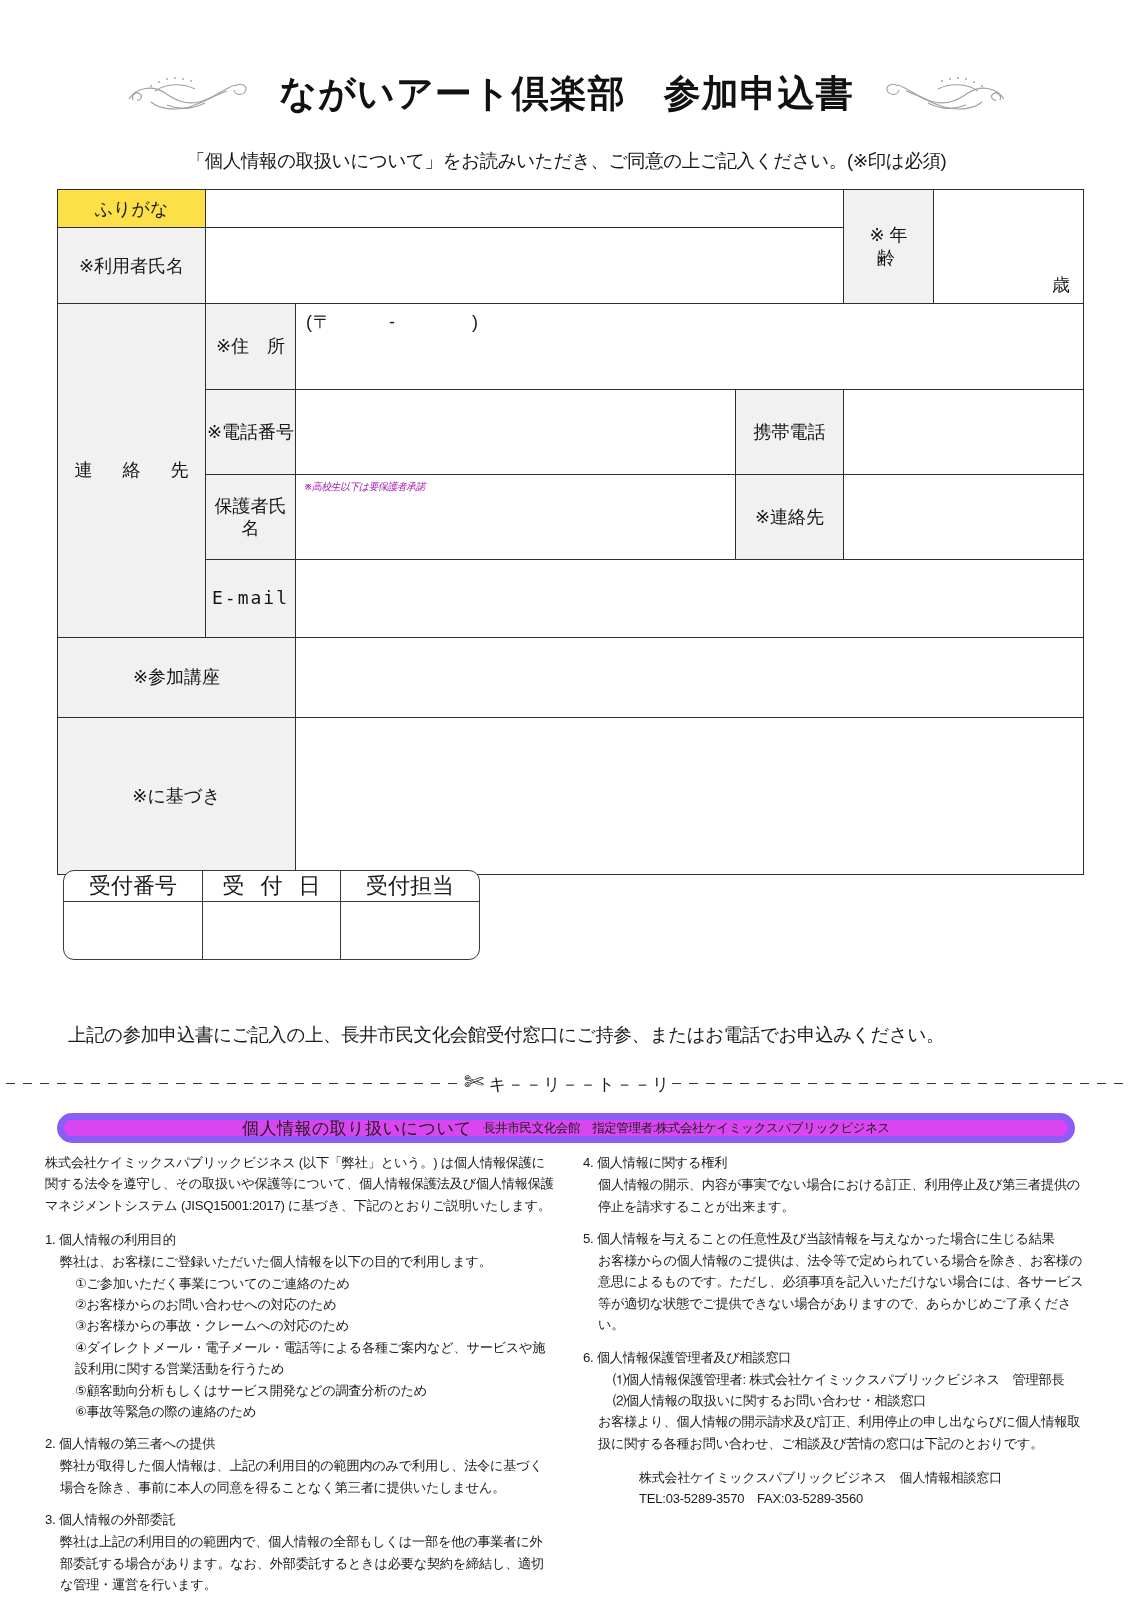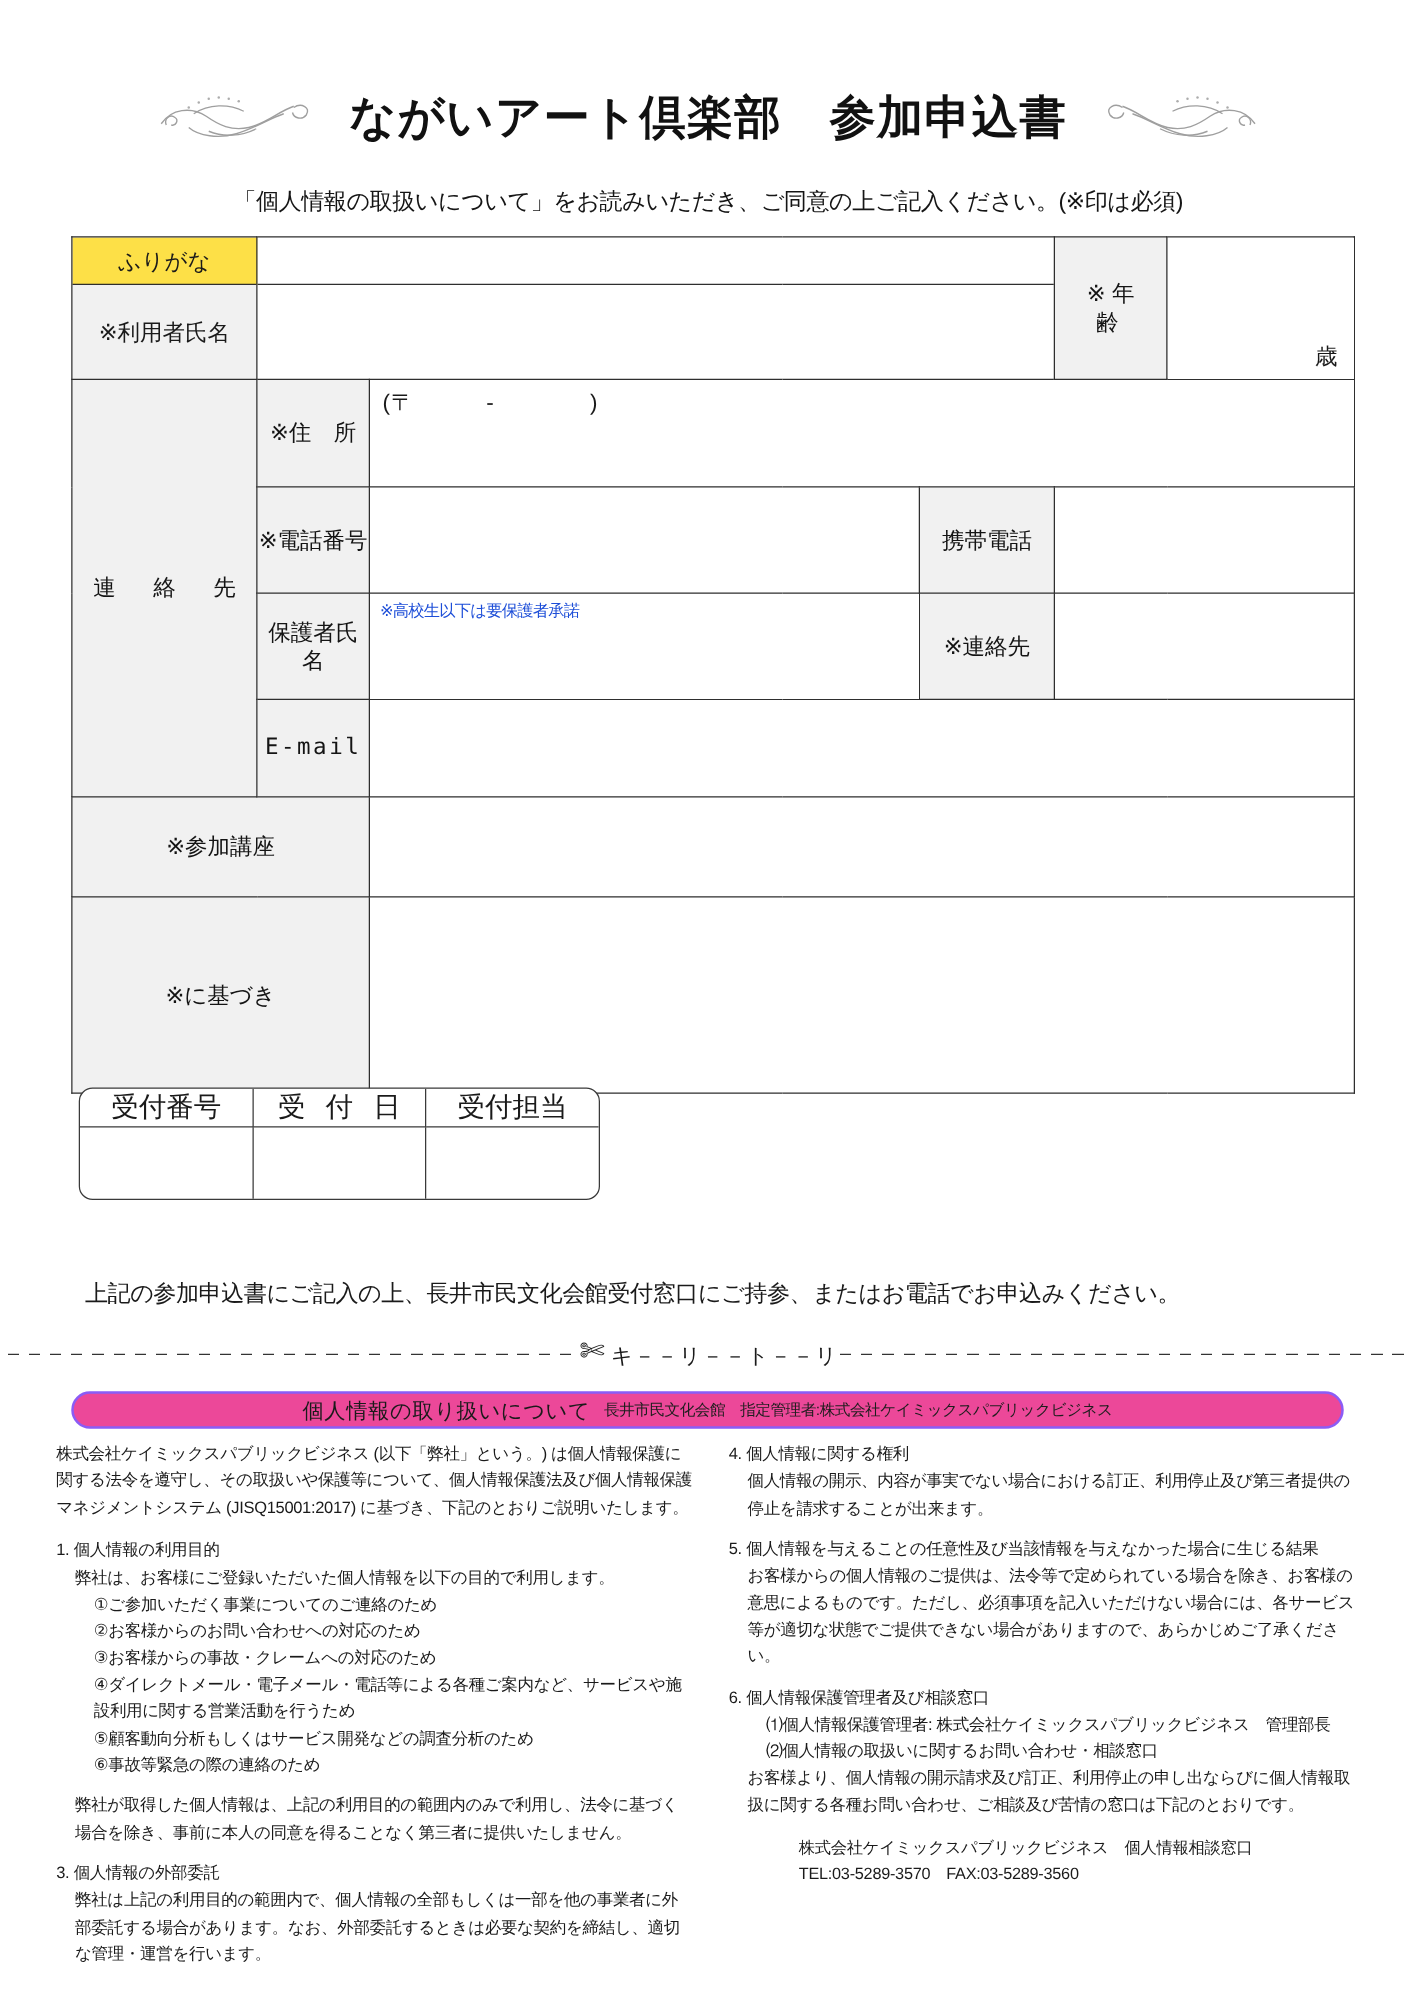--- a/index.html
+++ b/index.html
@@ -126,23 +126,24 @@
     left: 10px;
     top: 6px;
     font-size: 18px;
     letter-spacing: 1px;
     white-space: pre;
   }
   .guardian-note {
     position: absolute;
     left: 8px;
     top: 5px;
-    font-size: 13px;
+    font-size: 10px;
     letter-spacing: -0.6px;
-    color: #1d4ed8;
+    color: #a21caf;
+    font-style: italic;
   }
   .email-lbl {
     font-family: "DejaVu Sans Mono", "Liberation Mono", monospace;
     font-size: 19px;
     letter-spacing: 2px;
   }
 
   
   .receipt-wrap {
     position: absolute;
@@ -216,23 +217,23 @@
     transform: translateY(1px);
   }
 
   
   .privacy-head {
     position: absolute;
     left: 57px;
     top: 1113px;
     width: 1018px;
     height: 30px;
-    border: 2px solid #8b5cf6;
+    border: 7px solid #8b5cf6;
     border-radius: 15px;
-    background: #ec4899;
+    background: #d946ef;
     display: flex;
     align-items: center;
     justify-content: center;
     gap: 11px;
     overflow: hidden;
   }
   .privacy-head-title {
     font-size: 17px;
     letter-spacing: 0.5px;
   }
@@ -450,20 +451,21 @@
         <li>①ご参加いただく事業についてのご連絡のため</li>
         <li>②お客様からのお問い合わせへの対応のため</li>
         <li>③お客様からの事故・クレームへの対応のため</li>
         <li>④ダイレクトメール・電子メール・電話等による各種ご案内など、サービスや施設利用に関する営業活動を行うため</li>
         <li>⑤顧客動向分析もしくはサービス開発などの調査分析のため</li>
         <li>⑥事故等緊急の際の連絡のため</li>
       </ul>
     </div>
 
     <div class="sec">
+      <p class="sec-title">2. 個人情報の第三者への提供</p>
       <p class="sec-body">弊社が取得した個人情報は、上記の利用目的の範囲内のみで利用し、法令に基づく場合を除き、事前に本人の同意を得ることなく第三者に提供いたしません。</p>
     </div>
 
     <div class="sec">
       <p class="sec-title">3. 個人情報の外部委託</p>
       <p class="sec-body">弊社は上記の利用目的の範囲内で、個人情報の全部もしくは一部を他の事業者に外部委託する場合があります。なお、外部委託するときは必要な契約を締結し、適切な管理・運営を行います。</p>
     </div>
   </div>
 
   <div class="pcol">

